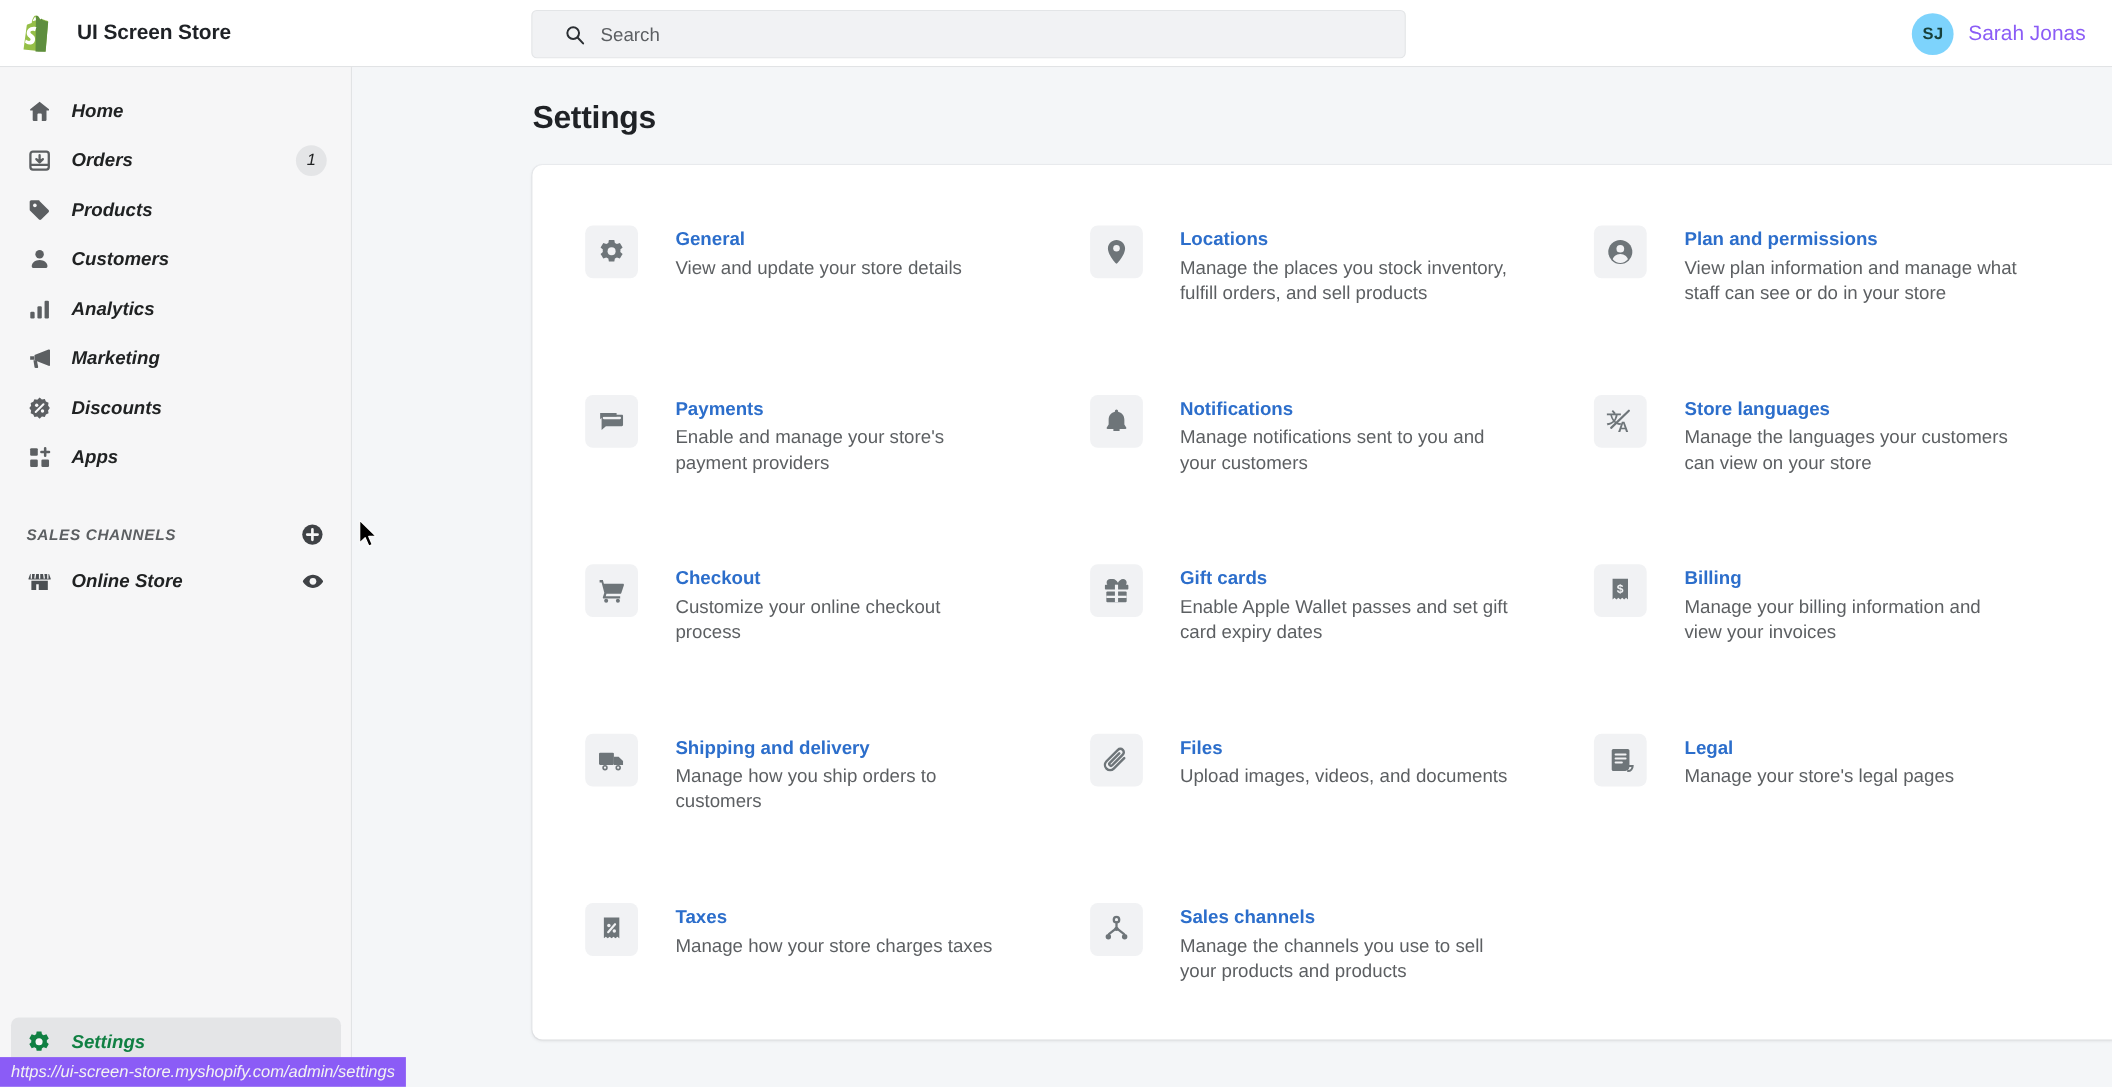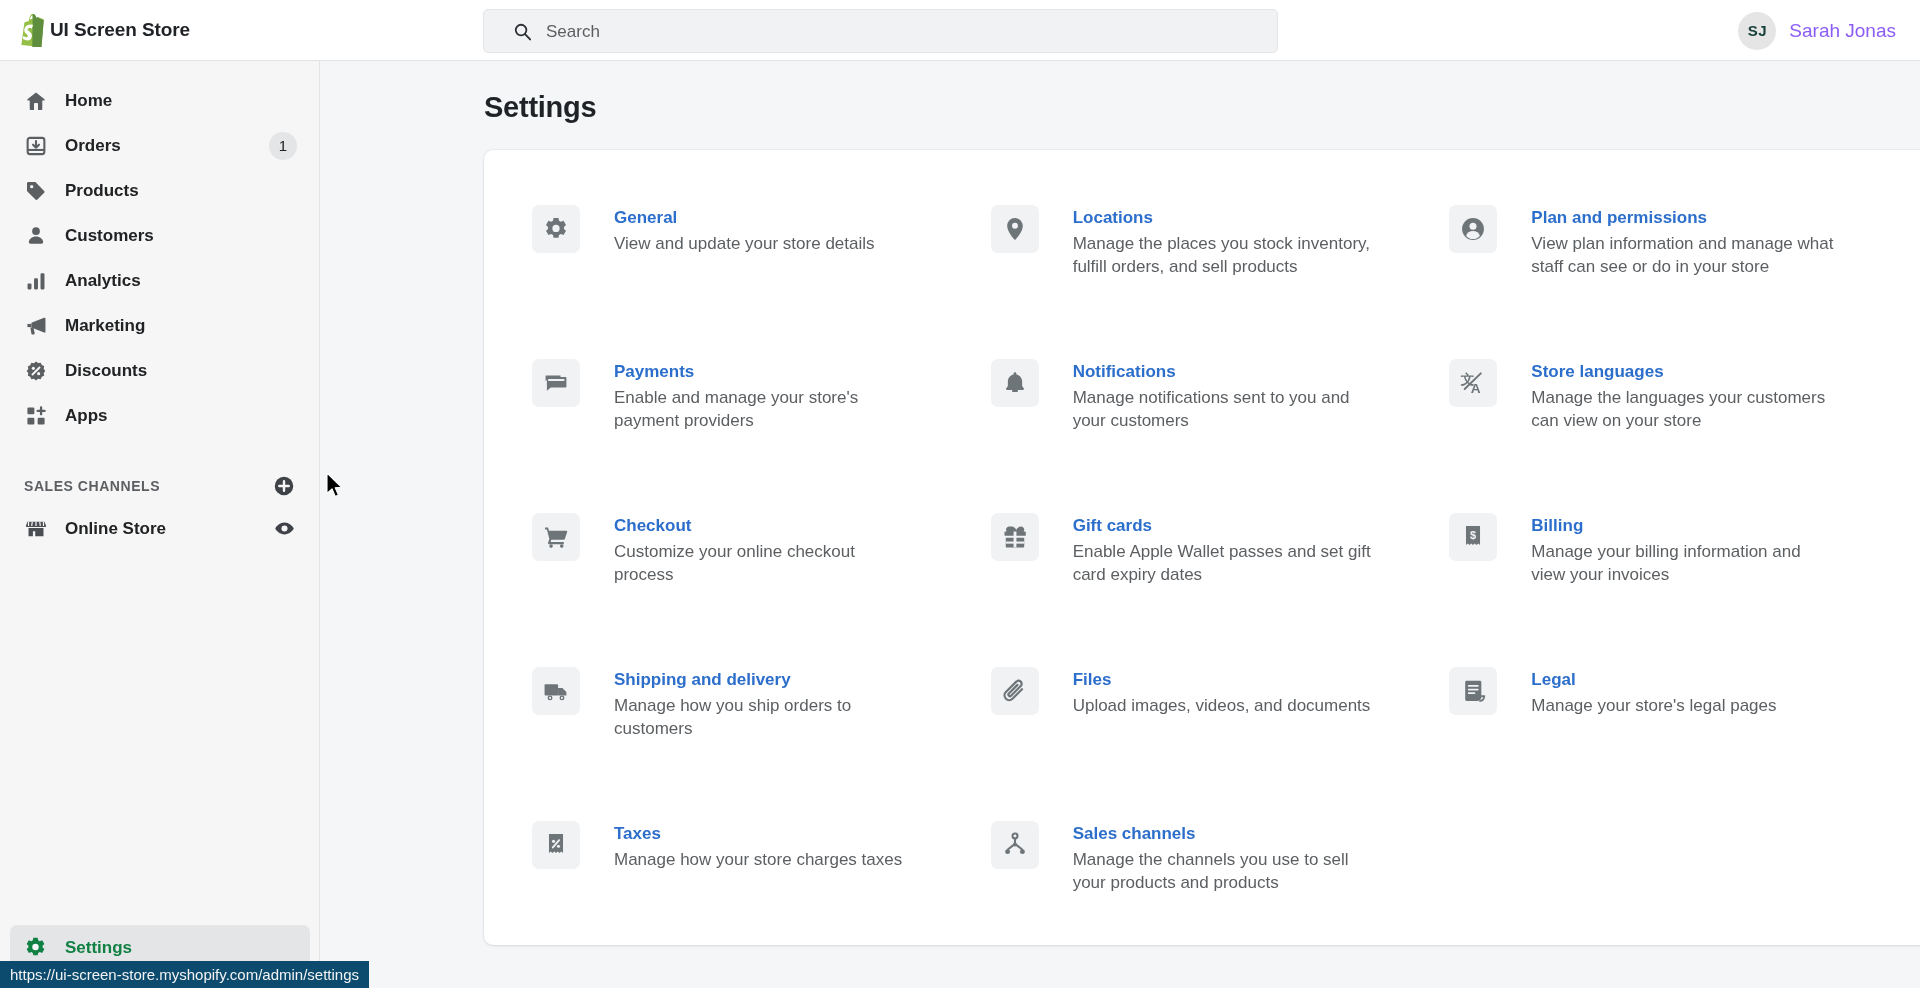--- a/index.html
+++ b/index.html
@@ -13,21 +13,21 @@
 
   
   .topbar {
     position: absolute; top: 0; left: 0;
     width: 1920px; height: 61px;
     background: #ffffff;
     border-bottom: 1px solid #e1e3e5;
     display: flex; align-items: center;
   }
   .brand {
-    display: flex; align-items: center; gap: 2px;
+    display: flex; align-items: center; gap: 22px;
     width: 320px; padding-left: 18px;
   }
   .brand-logo { width: 30px; height: 33px; flex: 0 0 auto; }
   .brand-name {
     font-size: 19px; font-weight: 700; color: #1f2226;
     letter-spacing: -0.1px; white-space: nowrap;
   }
 
   .searchwrap {
     position: absolute; left: 483px; top: 9px;
@@ -47,33 +47,34 @@
   }
   .search-ico { width: 19px; height: 19px; flex: 0 0 auto; }
 
   .userwrap {
     position: absolute; right: 24px; top: 0; height: 61px;
     display: flex; align-items: center; gap: 13px;
     cursor: pointer;
   }
   .avatar {
     width: 38px; height: 38px; border-radius: 50%;
-    background: #e5e5e5;
+    background: #7dd3fc;
     display: flex; align-items: center; justify-content: center;
     font-size: 15px; font-weight: 600; color: #17403a;
     letter-spacing: 0.3px;
   }
   .uname { font-size: 19px; color: #8b5cf6; white-space: nowrap; }
 
   
   .sidebar {
     position: absolute; top: 61px; left: 0;
     width: 320px; height: 927px;
     background: #f6f6f7;
     border-right: 1px solid #e1e3e5;
+    font-style: italic;
   }
   .navlist { padding-top: 17px; }
   .navitem {
     height: 45px; margin: 0 10px;
     display: flex; align-items: center;
     padding-left: 14px; gap: 18px;
     border-radius: 7px; cursor: pointer;
     position: relative;
   }
   .navitem .ico {
@@ -119,21 +120,21 @@
   }
 
   .sidebar-bottom {
     position: absolute; bottom: 18px; left: 0; width: 320px;
   }
 
   
   .statusbar {
     position: absolute; left: 0; bottom: 0;
     height: 27px; padding: 0 10px;
-    background: #0c4a6e; color: #f3f3f3;
+    background: #8b5cf6; color: #f3f3f3;
     font-size: 15px; display: flex; align-items: center;
     white-space: nowrap; z-index: 40;
   }
 
   
   .main {
     position: absolute; top: 61px; left: 321px;
     width: 1599px; height: 927px;
     background: #f4f6f8;
     overflow: hidden;

